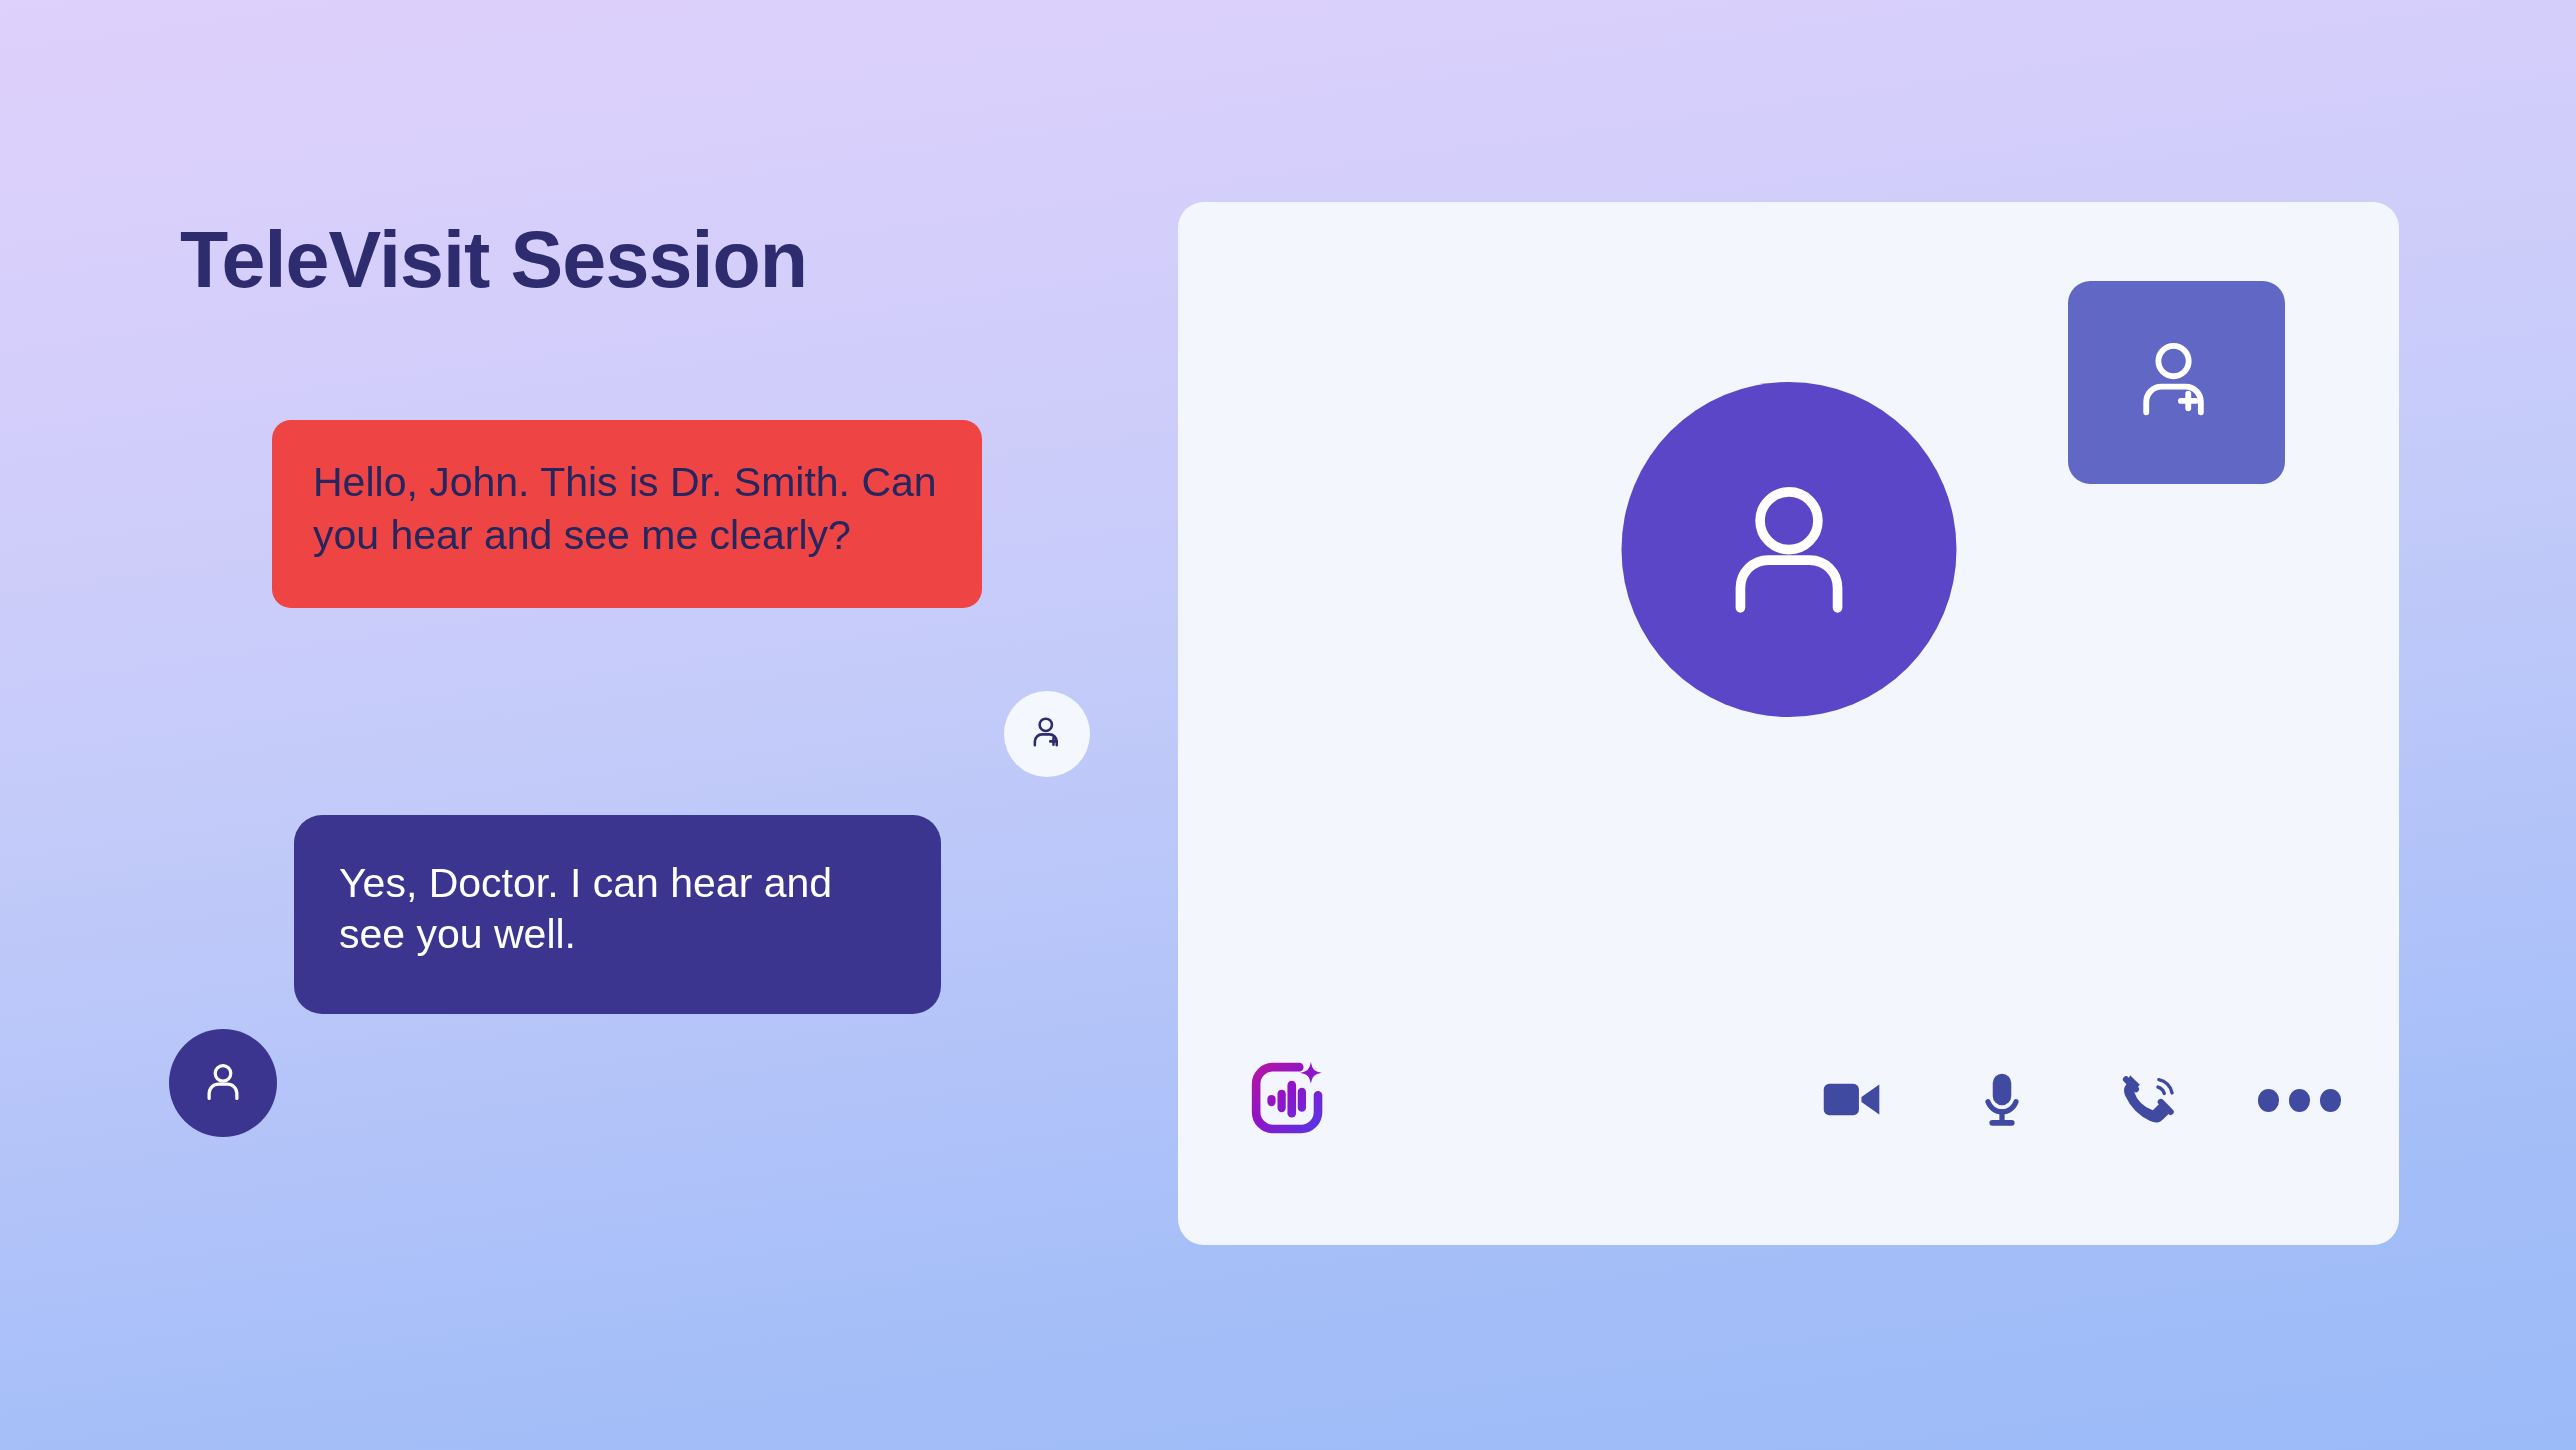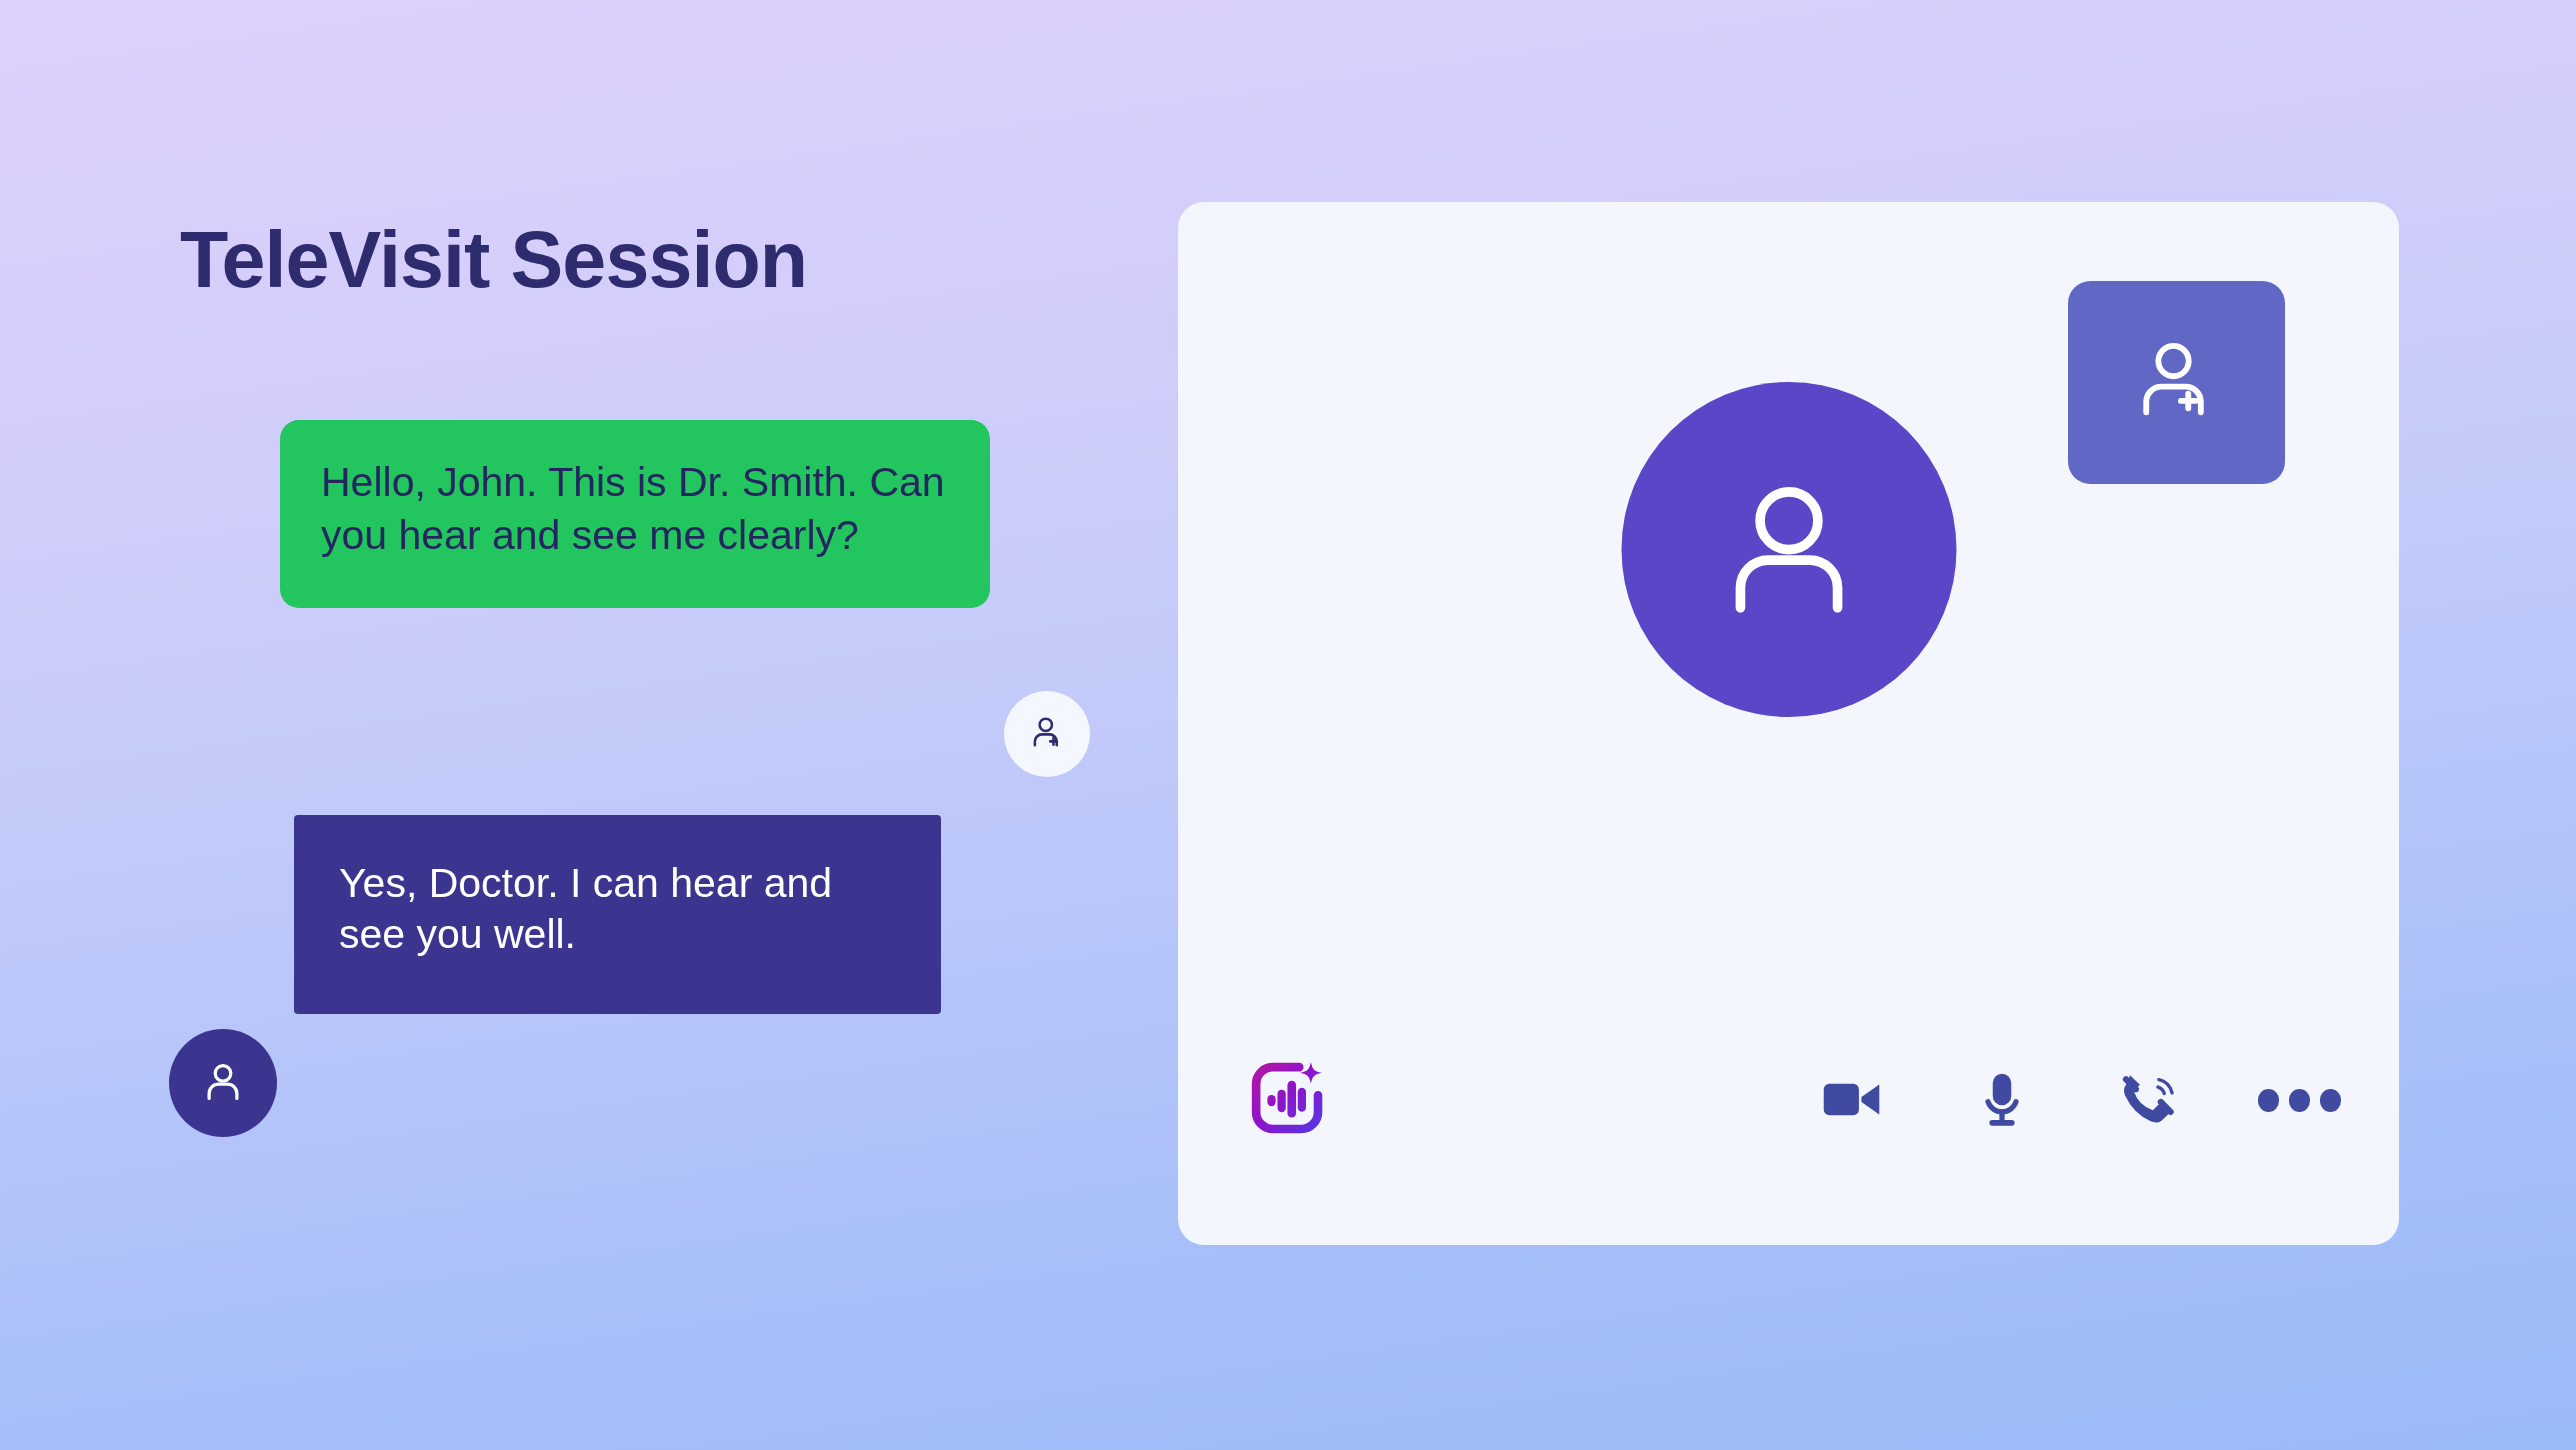--- a/index.html
+++ b/index.html
@@ -51,33 +51,32 @@
     font-size: 41px;
     line-height: 1.30;
     white-space: pre-line;
   }
 
   .bubble-incoming {
     left: 272px;
     top: 420px;
     width: 710px;
     padding: 36px 41px 45px 41px;
-    background: #22c55e;
+    background: #ef4444;
     border-radius: 19px;
-    margin-left: 8px;
   }
   .bubble-incoming .bubble-text { color: #23265F; }
 
   .bubble-outgoing {
     left: 294px;
     top: 815px;
     width: 647px;
     padding: 43px 45px 54px 45px;
     background: #3B358F;
-    border-radius: 4px;
+    border-radius: 28px;
   }
   .bubble-outgoing .bubble-text { color: #FFFFFF; line-height: 1.24; }
 
   
   .avatar {
     position: absolute;
     border-radius: 50%;
     display: flex;
     align-items: center;
     justify-content: center;

